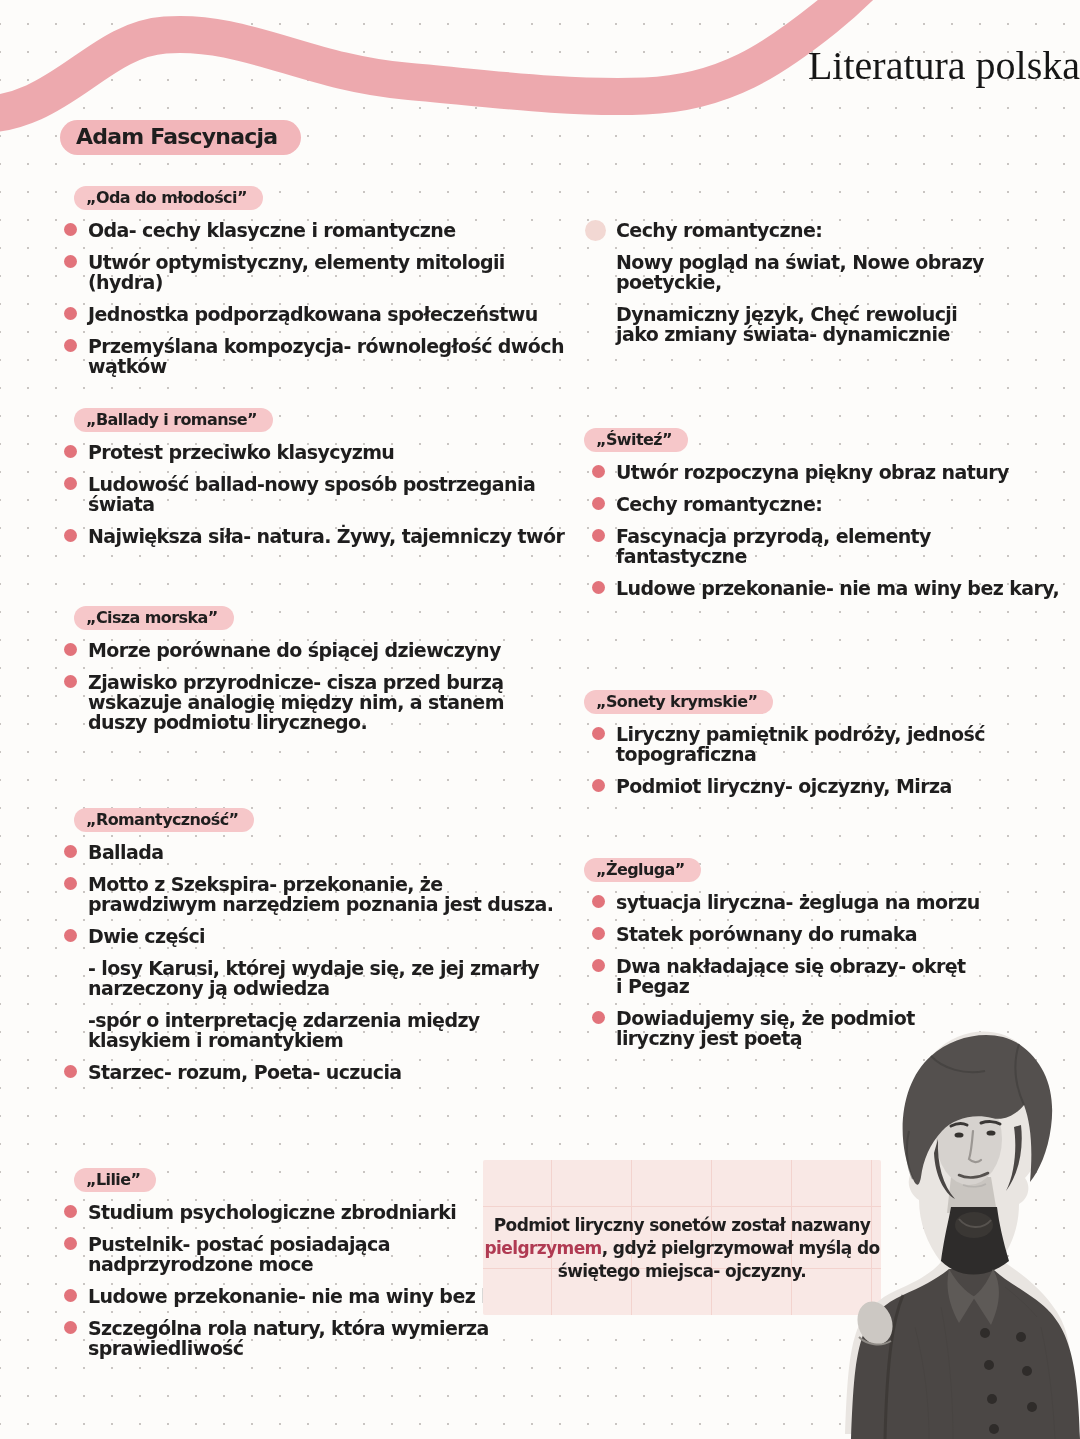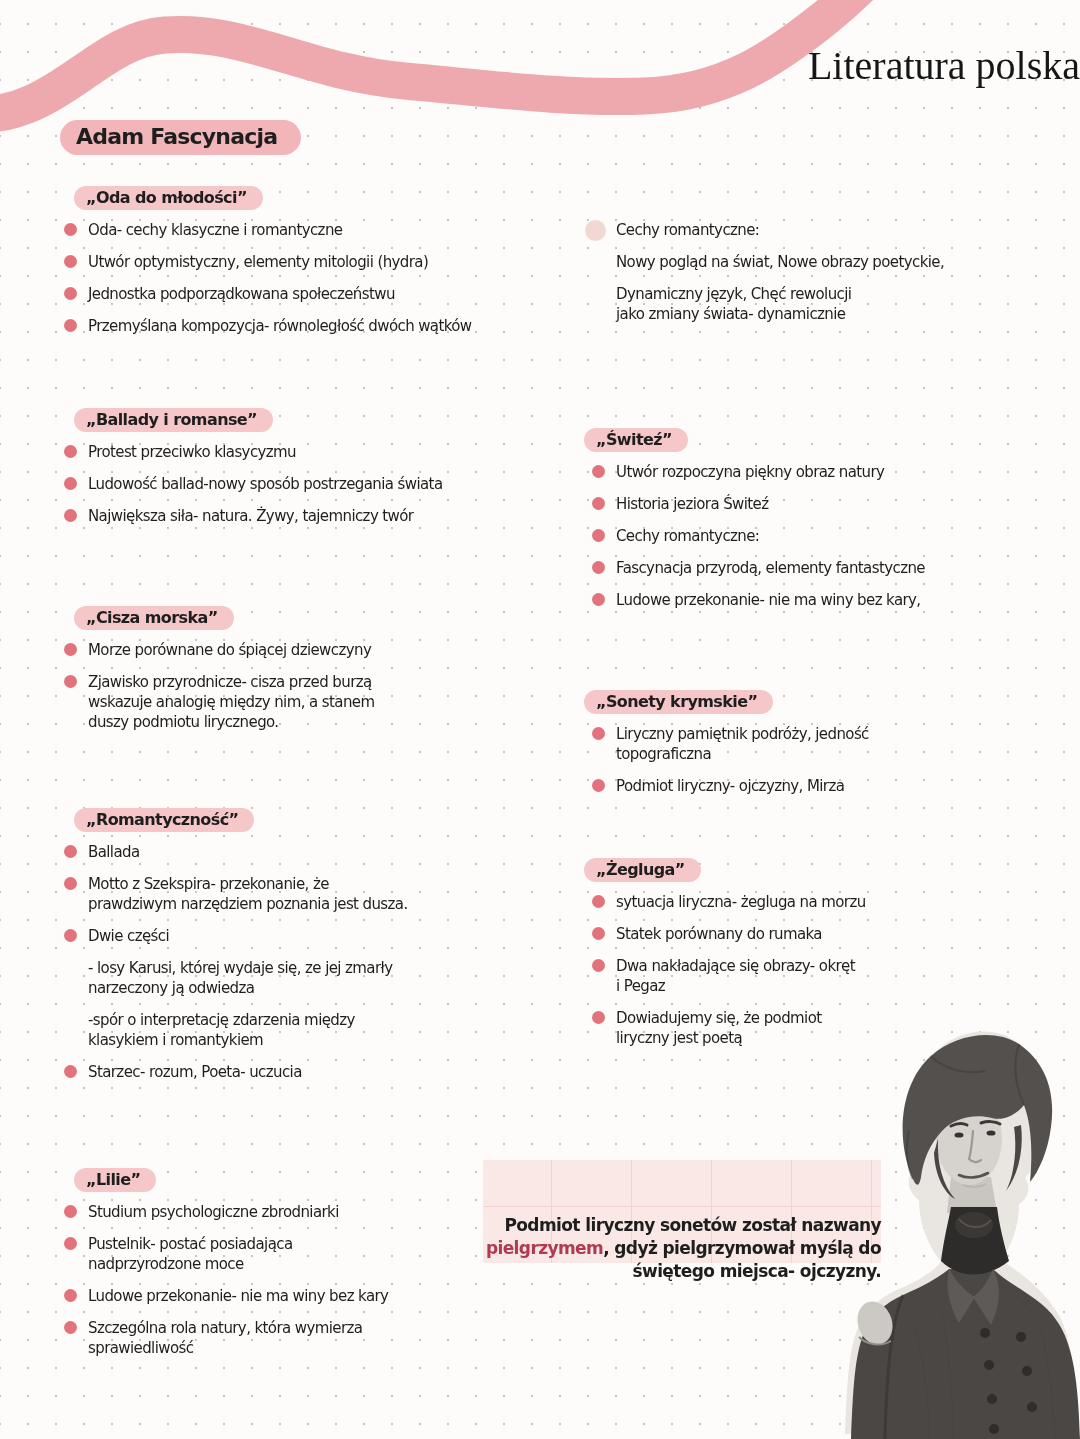--- a/index.html
+++ b/index.html
@@ -25,36 +25,36 @@
   .col-right{width:478px;}
   .sec-title{
     display:inline-block;background:#f6c7c9;border-radius:13px;
     padding:2px 16px 3px 12px;font-size:16px;font-weight:bold;
     letter-spacing:-0.6px;margin:0 0 10px 14px;
   }
   .col-right .sec-title{margin-left:2px;}
   .section ul{list-style:none;margin:0;padding:0 0 0 28px;}
   .col-right ul{padding-left:34px;}
   .section li{
-    position:relative;font-size:15px;font-weight:normal;line-height:20px;
+    position:relative;font-size:19px;font-weight:bold;line-height:20px;
     margin-bottom:12px;white-space:pre-line;letter-spacing:-0.6px;
   }
   .bullet{
     position:absolute;left:-24px;top:3px;width:13px;height:13px;
     border-radius:50%;background:#e2737b;
   }
   li.pale .bullet{width:21px;height:21px;left:-31px;top:0;background:#f2d8d3;}
   .note-box{
-    position:absolute;left:483px;top:1160px;width:398px;height:103px;z-index:2;
+    position:absolute;left:483px;top:1160px;width:398px;height:155px;z-index:2;
     background-color:#f9e8e5;
     background-image:linear-gradient(#f3d3ce 1px,transparent 1px),
                      linear-gradient(90deg,#f3d3ce 1px,transparent 1px);
     background-size:80px 62px;background-position:-12px -16px;
     border-radius:2px;box-sizing:border-box;padding-top:31px;
-    text-align:right;font-size:17px;font-weight:bold;line-height:23px;
+    text-align:center;font-size:17px;font-weight:bold;line-height:23px;
     white-space:pre-line;letter-spacing:-0.6px;
   }
   .note-box .accent{color:#b03a52;}
   .portrait{position:absolute;right:0;bottom:0;z-index:3;}
 </style>
 </head>
 <body>
 
 <div class="page">
 
@@ -127,21 +127,20 @@
       <li class="plain"><span class="txt">Nowy pogląd na świat, Nowe obrazy poetyckie,</span></li>
       <li class="plain"><span class="txt">Dynamiczny język, Chęć rewolucji
 jako zmiany świata- dynamicznie</span></li>
     </ul>
   </div>
 
   <div class="section col-right" style="left:582px;top:428px">
     <div class="sec-title">„Świteź”</div>
     <ul>
       <li class="dot"><span class="bullet"></span><span class="txt">Utwór rozpoczyna piękny obraz natury</span></li>
-      <li class="dot"><span class="bullet"></span><span class="txt">Historia jeziora Świteź</span></li>
       <li class="dot"><span class="bullet"></span><span class="txt">Cechy romantyczne:</span></li>
       <li class="dot"><span class="bullet"></span><span class="txt">Fascynacja przyrodą, elementy fantastyczne</span></li>
       <li class="dot"><span class="bullet"></span><span class="txt">Ludowe przekonanie- nie ma winy bez kary,</span></li>
     </ul>
   </div>
 
   <div class="section col-right" style="left:582px;top:690px">
     <div class="sec-title">„Sonety krymskie”</div>
     <ul>
       <li class="dot"><span class="bullet"></span><span class="txt">Liryczny pamiętnik podróży, jedność

